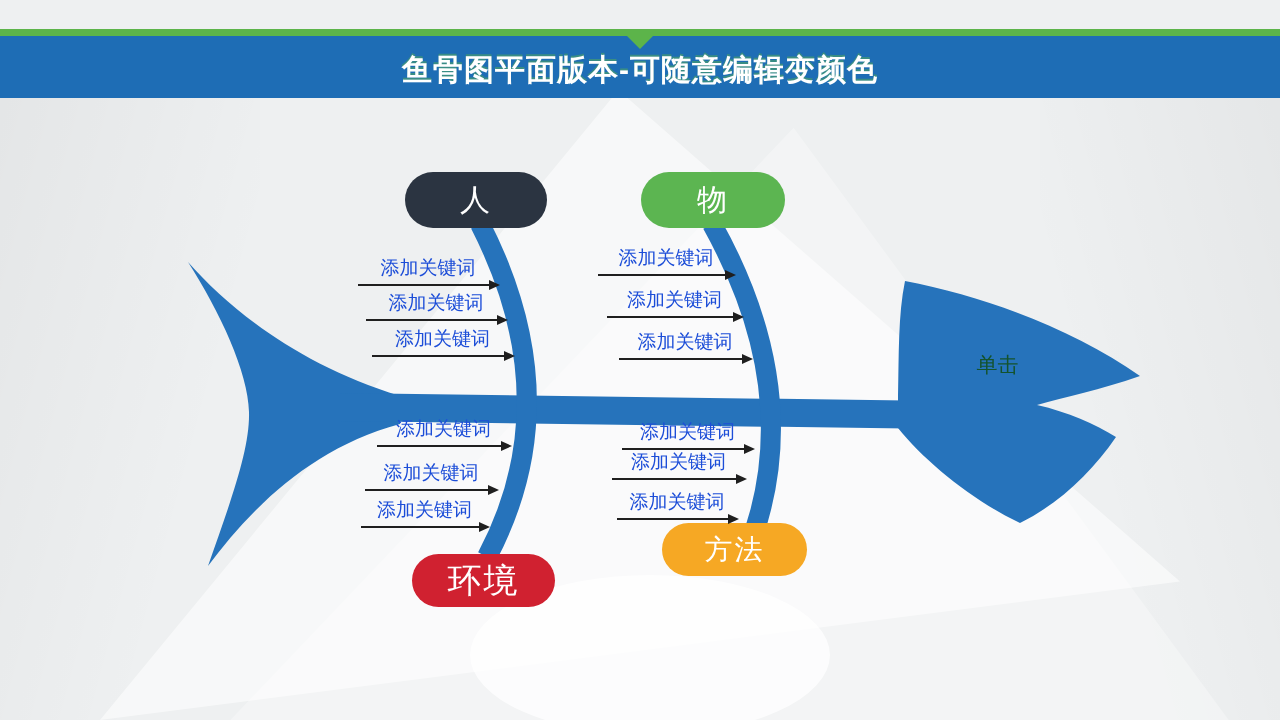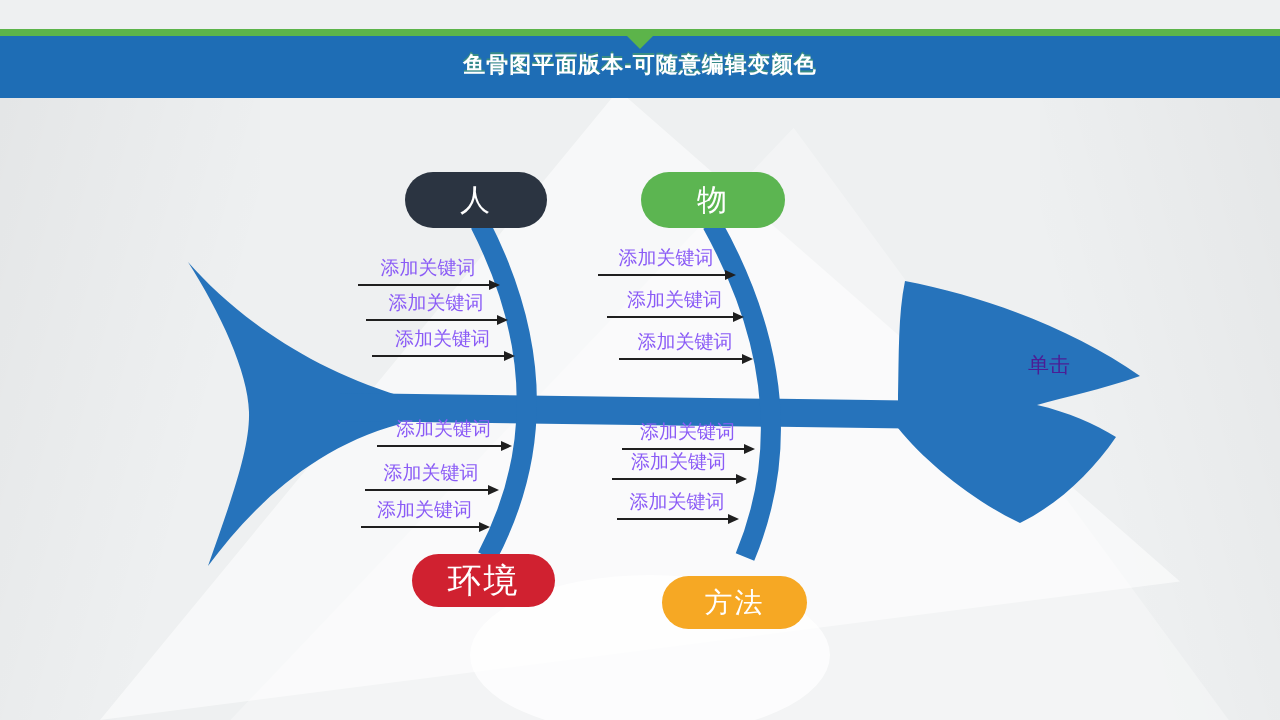--- a/index.html
+++ b/index.html
@@ -24,46 +24,46 @@
     background:#ffffff; border-radius:50%; opacity:.75;}
 
   
   .accent-line{position:absolute; left:0; top:29px; width:1280px; height:7px; background:#5cb44a;}
   .header-bar{position:absolute; left:0; top:36px; width:1280px; height:62px; background:#1e6db5;}
   .header-notch{position:absolute; left:627px; top:36px; width:0; height:0;
     border-left:13px solid transparent; border-right:13px solid transparent;
     border-top:13px solid #5cb44a;}
   .slide-title{
     position:absolute; left:0; top:50px; width:1280px; text-align:center;
-    color:#ffffff; font-size:22px; font-weight:bold; letter-spacing:1px;
+    color:#ffffff; font-size:30px; font-weight:bold; letter-spacing:1px;
     text-shadow:0 -2px 0 rgba(92,180,74,.45);
   }
 
   
   .fish-svg{position:absolute; left:0; top:0; width:1280px; height:720px;}
 
   
   .pill{position:absolute; border-radius:28px; color:#fff; display:flex;
     align-items:center; justify-content:center; letter-spacing:2px;}
   .pill-person{left:405px; top:172px; width:142px; height:56px; background:#2b3441; font-size:30px;}
   .pill-object{left:641px; top:172px; width:144px; height:56px; background:#5cb551; font-size:30px;}
   .pill-environment{left:412px; top:554px; width:143px; height:53px; background:#d02130; font-size:34px;}
-  .pill-method{left:662px; top:576px; width:145px; height:53px; background:#f6a824; font-size:28px;}
+  .pill-method{left:662px; top:523px; width:145px; height:53px; background:#f6a824; font-size:28px;}
 
   
   .kw{position:absolute; display:flex; flex-direction:column; align-items:center;}
-  .kw-text{font-size:19px; color:#8b5cf6; line-height:22px; white-space:nowrap;}
+  .kw-text{font-size:19px; color:#1d4ed8; line-height:22px; white-space:nowrap;}
   .kw-arrow{position:relative; width:100%; height:8px; margin-top:2px;}
   .kw-arrow .line{position:absolute; left:0; right:2px; top:3px; height:2px; background:#1f1f1f;}
   .kw-arrow .head{position:absolute; right:-2px; top:-1px; width:0; height:0;
     border-left:11px solid #1f1f1f; border-top:5px solid transparent; border-bottom:5px solid transparent;}
 
   
-  .head-text{position:absolute; left:925px; top:351px; width:145px; text-align:right;
-    color:#4c1d95; font-size:21px; line-height:28px;}
+  .head-text{position:absolute; left:925px; top:351px; width:145px; text-align:center;
+    color:#14532d; font-size:21px; line-height:28px;}
 </style>
 </head>
 <body>
 
 <div class="slide">
 
   <div class="bg-tri bg-shadeL"></div>
   <div class="bg-tri bg-shadeR"></div>
   <div class="bg-tri bg-tri2"></div>
   <div class="bg-tri bg-tri1"></div>

